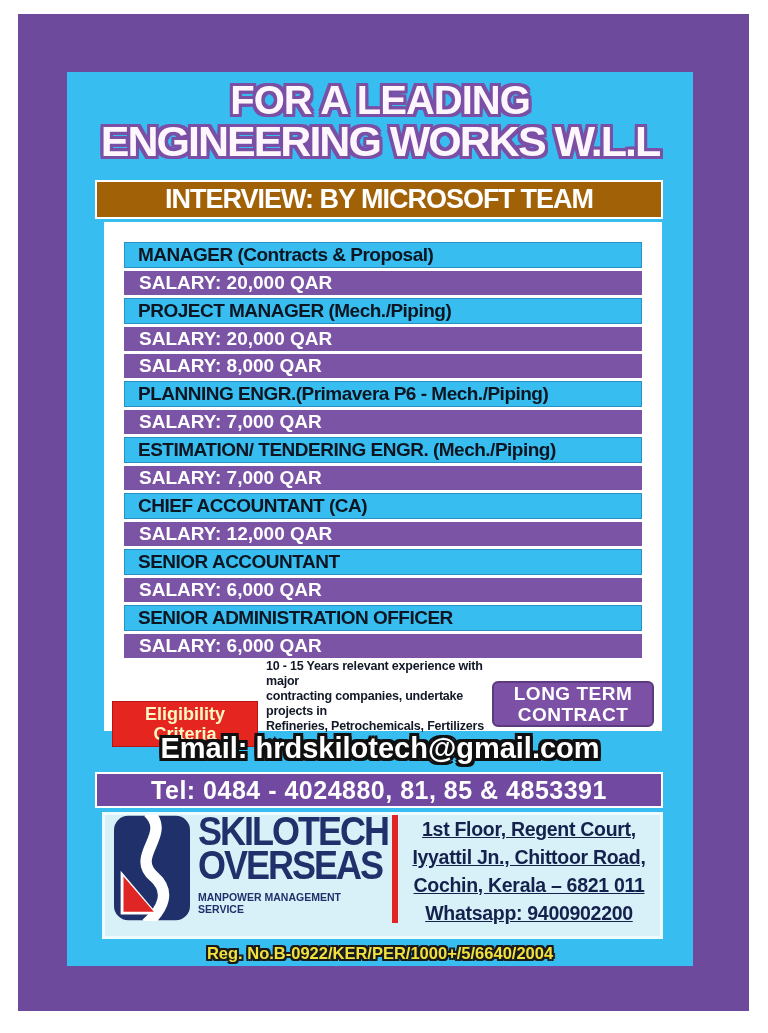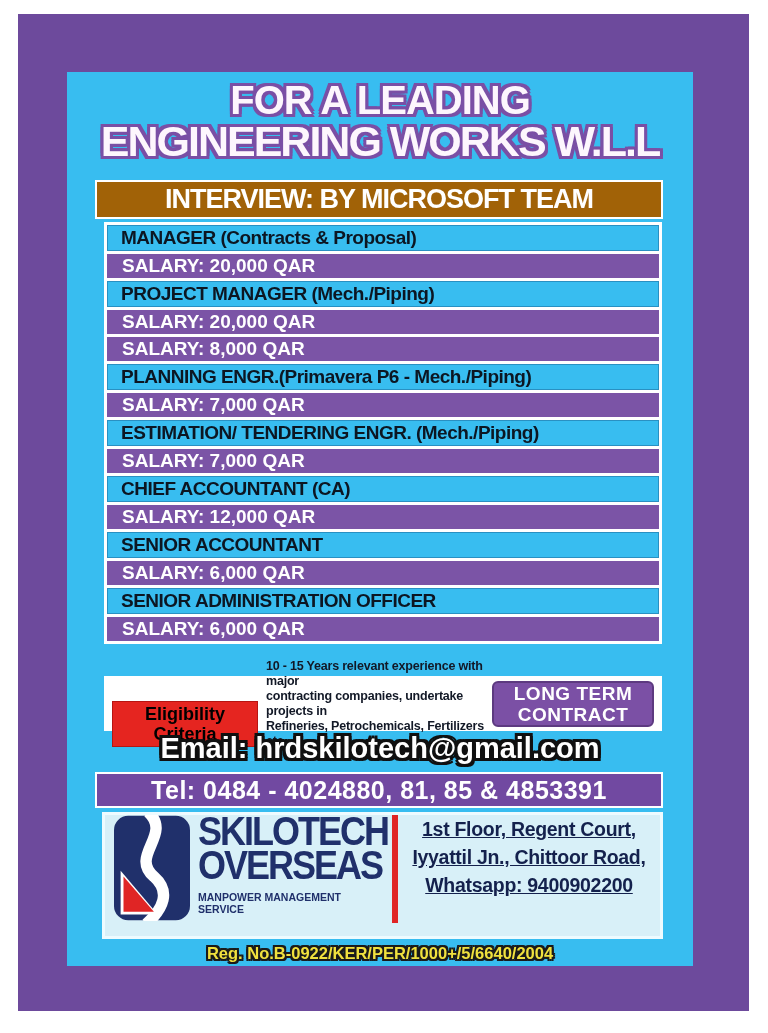--- a/index.html
+++ b/index.html
@@ -19,34 +19,34 @@
   .headline.l2 { top:48px; font-size:43px; letter-spacing:-2px; }
 
   
   .interview { position:absolute; left:28px; top:108px; width:568px; height:39px;
                background:#a16207; border:2px solid #ffffff;
                display:flex; align-items:center; justify-content:center;
                color:#ffffff; font-weight:bold; font-size:27px; letter-spacing:-1px; }
 
   
   .jobs { position:absolute; left:37px; top:150px; width:558px; background:#ffffff;
-          padding:3px; display:flex; flex-direction:column; gap:3px; }
+          padding:20px; display:flex; flex-direction:column; gap:3px; }
   .job-title-row { height:26px; background:#38bdf0; border:1px solid rgba(15,60,110,0.35);
                    display:flex; align-items:center; padding-left:13px;
                    color:#0c1622; font-weight:bold; font-size:19px; letter-spacing:-0.5px; }
   .salary-row    { height:24px; background:#7b54a6;
                    display:flex; align-items:center; padding-left:15px;
                    color:#ffffff; font-weight:bold; font-size:19px; letter-spacing:0; }
 
   
   .eligibility { position:absolute; left:37px; top:604px; width:558px; height:55px;
                  background:#ffffff; display:flex; align-items:center; }
   .elig-box { margin-left:8px; width:146px; height:46px; background:#e52520; border:1px solid #b71512;
               display:flex; flex-direction:column; align-items:center; justify-content:center;
-              color:#000000; font-weight:bold; font-size:18px; line-height:20px; letter-spacing:0; flex:none;margin-top:40px; }
+              color:#fef9c3; font-weight:bold; font-size:18px; line-height:20px; letter-spacing:0; flex:none;margin-top:40px; }
   .elig-text { margin-left:8px; width:218px; color:#121826; font-weight:bold;
                font-size:12.5px; line-height:15px; letter-spacing:-0.2px; flex:none; }
   .ltc-badge { margin-left:8px; width:162px; height:46px; background:#7b50a5; border-radius:6px;
                border:2px solid #5d3a80; display:flex; flex-direction:column; align-items:center; justify-content:center;
                color:#ffffff; font-weight:bold; font-size:19px; line-height:21px; letter-spacing:0.5px; flex:none; }
 
   
   .email-line { position:absolute; left:0; top:660px; width:100%; text-align:center;
                 color:#ffffff; font-weight:bold; font-size:29px; letter-spacing:0;
                 text-shadow:-3px -3px 0 #101010, -3px 0 0 #101010, -3px 3px 0 #101010,
@@ -135,20 +135,21 @@
         </svg>
         <div class="logo-text">
           <div class="logo-name">SKILOTECH</div>
           <div class="logo-name">OVERSEAS</div>
           <div class="logo-tagline">MANPOWER MANAGEMENT SERVICE</div>
         </div>
         <div class="red-divider"></div>
         <div class="address">
           <div>1st Floor, Regent Court,</div>
           <div>Iyyattil Jn., Chittoor Road,</div>
+          <div>Cochin, Kerala – 6821 011</div>
           <div>Whatsapp: 9400902200</div>
         </div>
       </div>
 
       <div class="reg-line">Reg. No.B-0922/KER/PER/1000+/5/6640/2004</div>
 
     </div>
   </div>
 </div>
 

